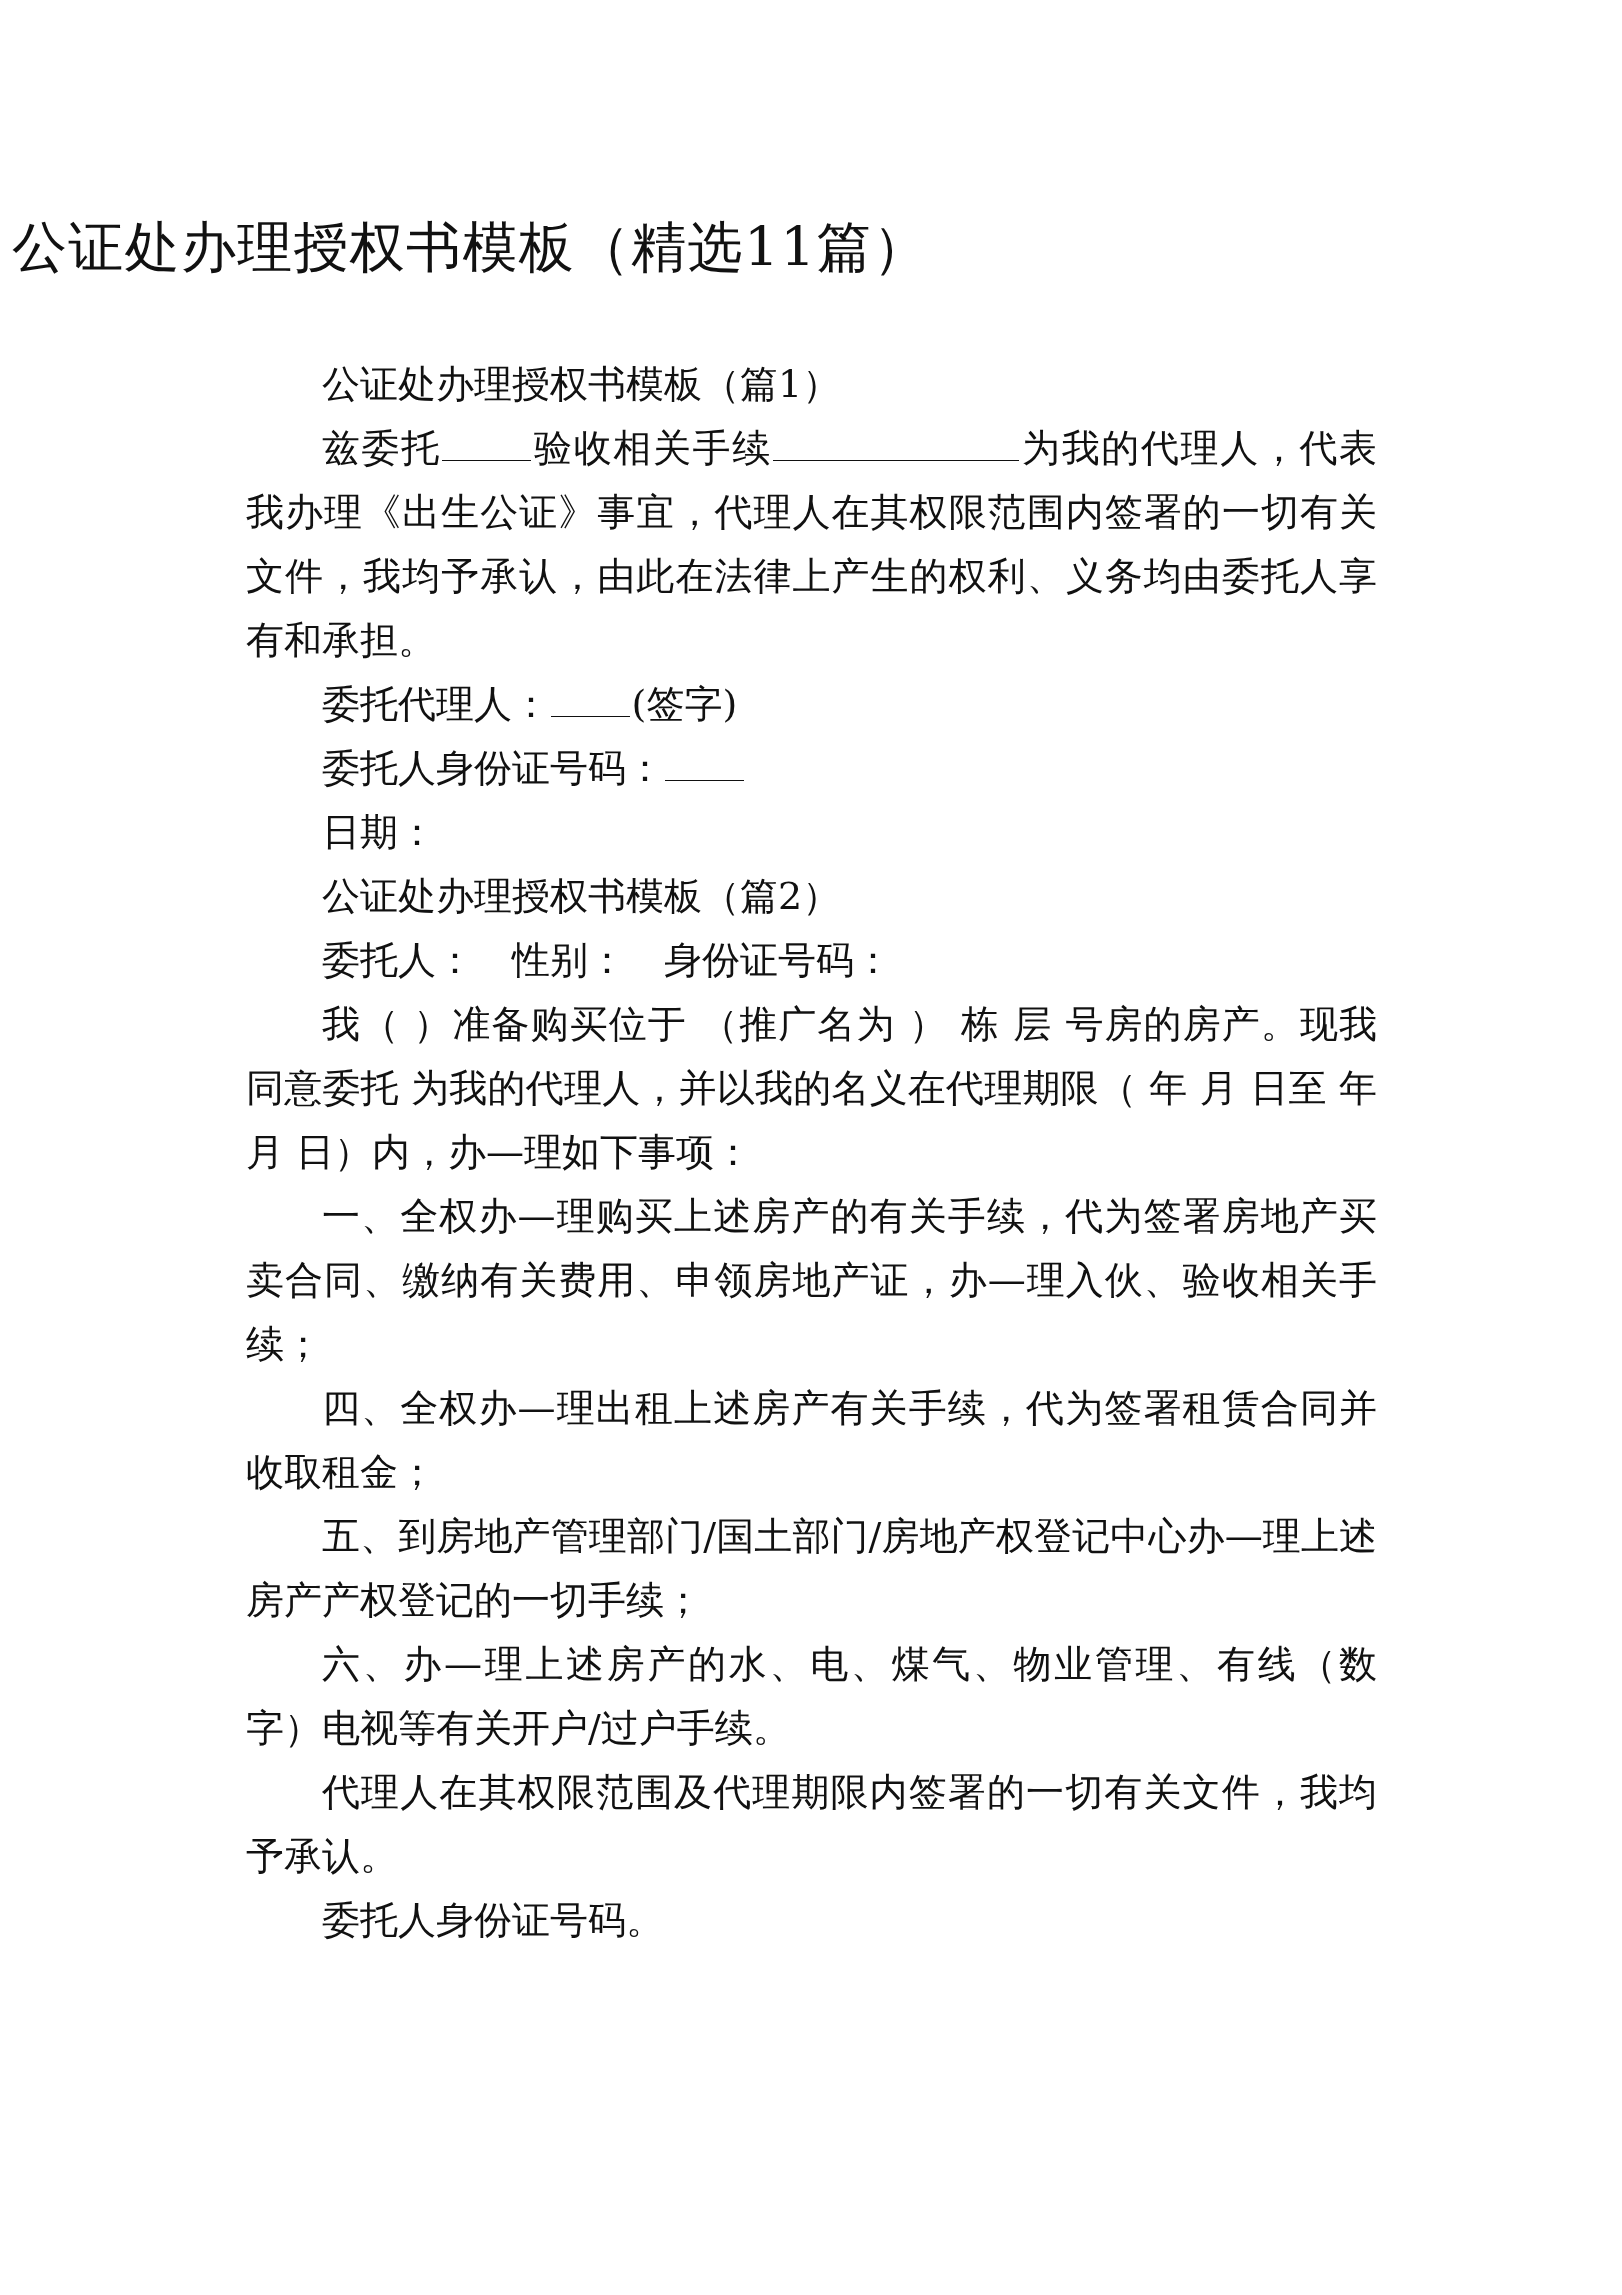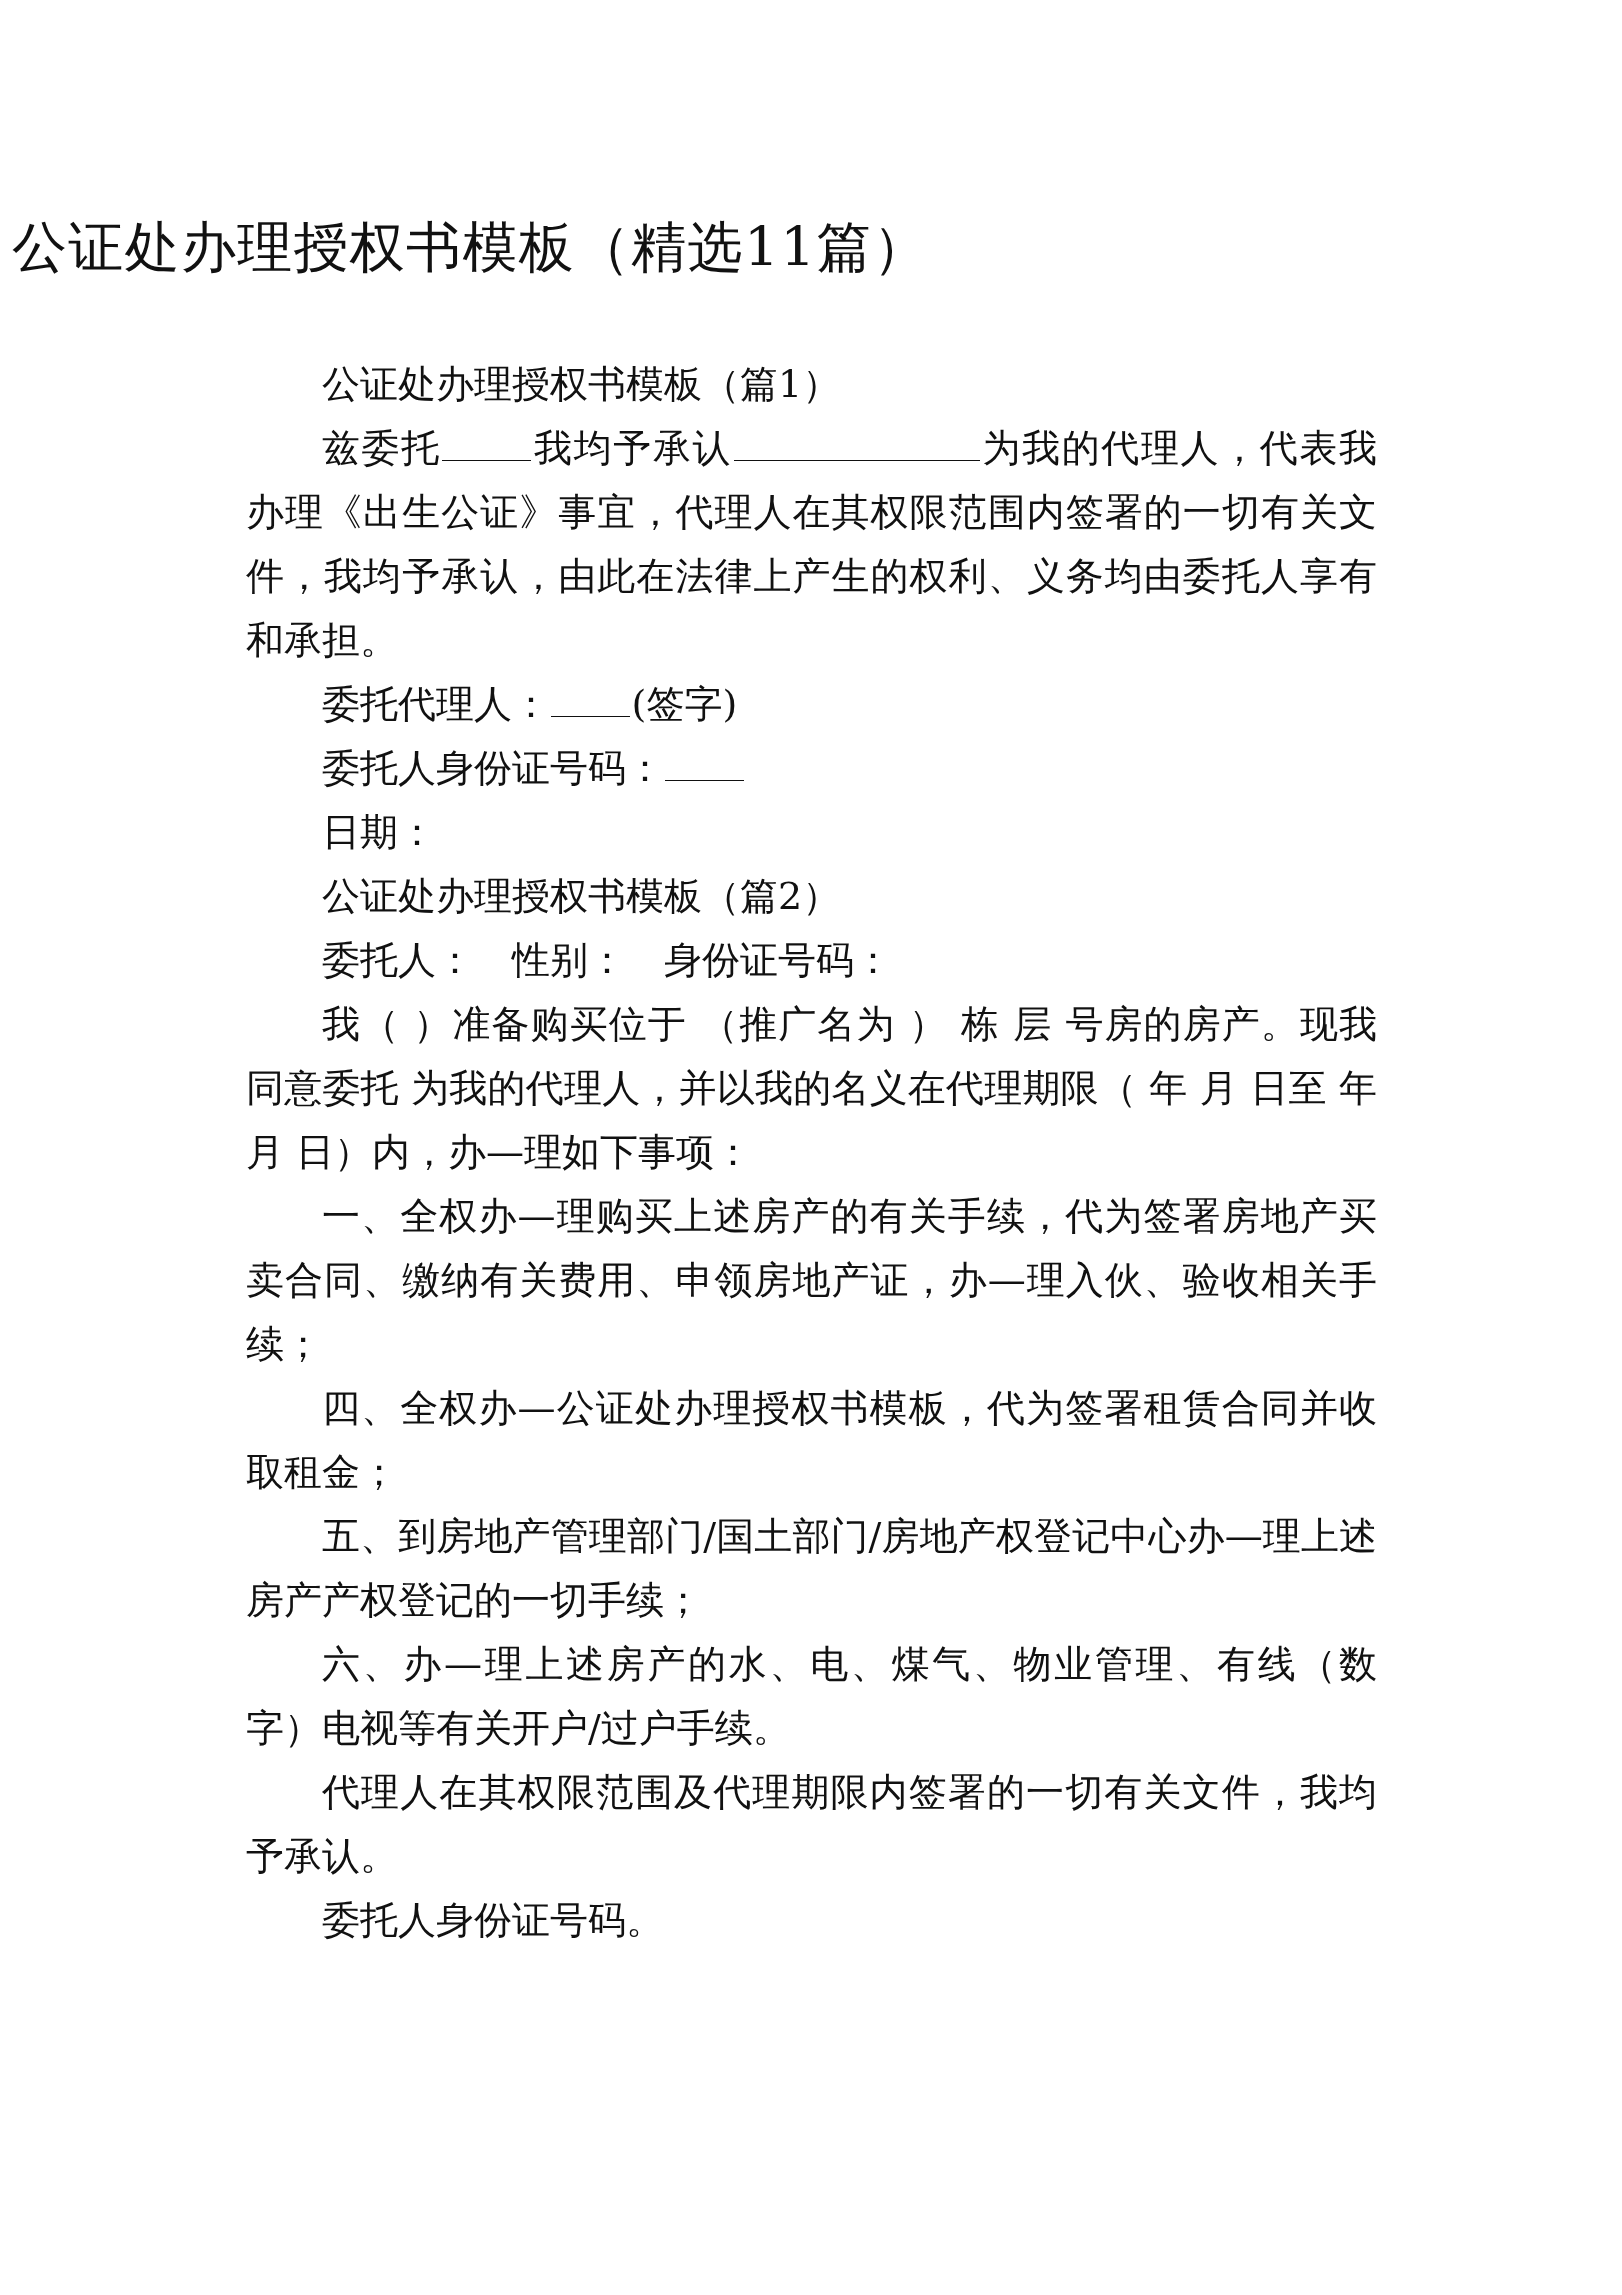--- a/index.html
+++ b/index.html
@@ -62,40 +62,40 @@
 <body>
 
 <div class="page">
 
   <h1 class="doc-title">公证处办理授权书模板（精选11篇）</h1>
 
   <div class="body">
 
     <p class="para">公证处办理授权书模板（篇1）</p>
 
-    <p class="para"><span>兹委托</span><span class="blank" style="width:89px"></span><span>我均予承认</span><span class="blank" style="width:246px"></span><span>为我的代理人，代表我办理《出生公证》事宜，代理人在其权限范围内签署的一切有关文件，我均予承认，由此在法律上产生的权利、义务均由委托人享有和承担。</span></p>
+    <p class="para"><span>兹委托</span><span class="blank" style="width:89px"></span><span>验收相关手续</span><span class="blank" style="width:246px"></span><span>为我的代理人，代表我办理《出生公证》事宜，代理人在其权限范围内签署的一切有关文件，我均予承认，由此在法律上产生的权利、义务均由委托人享有和承担。</span></p>
 
     <p class="para"><span>委托代理人：</span><span class="blank" style="width:79px"></span><span>(签字)</span></p>
 
 
     <p class="para"><span>委托人身份证号码：</span><span class="blank" style="width:79px"></span></p>
 
     <p class="para">日期：</p>
 
     <p class="para">公证处办理授权书模板（篇2）</p>
 
     <p class="para">委托人：　性别：　身份证号码：</p>
 
 
     <p class="para">我（ ）准备购买位于 （推广名为 ） 栋 层 号房的房产。现我同意委托 为我的代理人，并以我的名义在代理期限（ 年 月 日至 年 月 日）内，办—理如下事项：</p>
 
     <p class="para">一、全权办—理购买上述房产的有关手续，代为签署房地产买卖合同、缴纳有关费用、申领房地产证，办—理入伙、验收相关手续；</p>
 
 
-    <p class="para">四、全权办—公证处办理授权书模板，代为签署租赁合同并收取租金；</p>
+    <p class="para">四、全权办—理出租上述房产有关手续，代为签署租赁合同并收取租金；</p>
 
     <p class="para">五、到房地产管理部门/国土部门/房地产权登记中心办—理上述房产产权登记的一切手续；</p>
 
     <p class="para">六、办—理上述房产的水、电、煤气、物业管理、有线（数字）电视等有关开户/过户手续。</p>
 
     <p class="para">代理人在其权限范围及代理期限内签署的一切有关文件，我均予承认。</p>
 
     <p class="para">委托人身份证号码。</p>
 
   </div>

